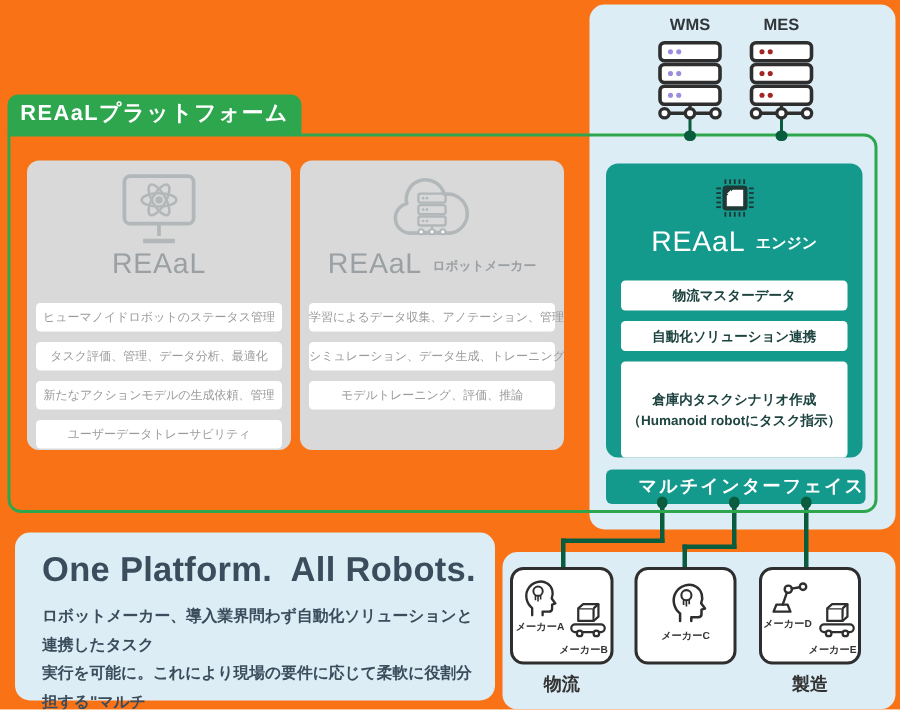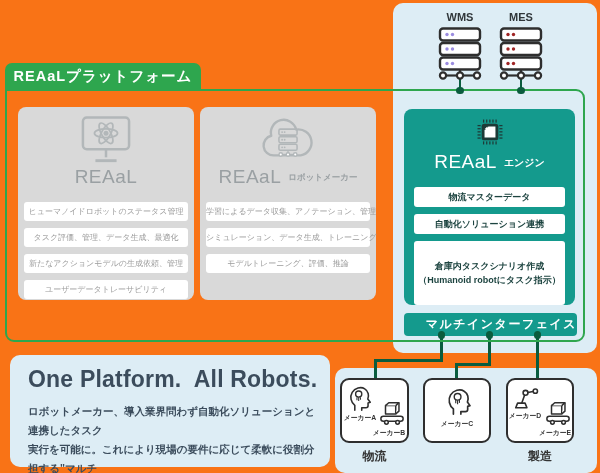--- a/index.html
+++ b/index.html
@@ -140,21 +140,21 @@
         <ellipse cx="30" cy="19" rx="12" ry="4.6" transform="rotate(60 30 19)"></ellipse>
         <ellipse cx="30" cy="19" rx="12" ry="4.6" transform="rotate(120 30 19)"></ellipse>
       </g>
       <circle cx="30" cy="19" r="2.6" fill="var(--icon-gray,#b2b7b9)"></circle>
     </svg>
     <div class="card-head">
       <span class="card-name">REAaL</span>
     </div>
     <div class="rows">
       <div class="row">ヒューマノイドロボットのステータス管理</div>
-      <div class="row">タスク評価、管理、データ生成、最適化</div>
+      <div class="row">タスク評価、管理、データ分析、最適化</div>
       <div class="row">新たなアクションモデルの生成依頼、管理</div>
       <div class="row">ユーザーデータトレーサビリティ</div>
     </div>
   </div>
 
   <div class="abs card gray card2">
     <svg width="58" height="50" viewBox="0 0 64 52">
       <path d="M16,43 a11,11 0 0 1 -2.5,-21.7 A14,14 0 0 1 41,14.5 A11,11 0 0 1 46,43 Z" fill="none" stroke="var(--icon-gray,#b2b7b9)" stroke-width="2.6" stroke-linejoin="round"></path>
       <g stroke="var(--icon-gray,#b2b7b9)" stroke-width="1.7" fill="none">
         <rect x="22" y="14" width="20" height="6.6" rx="1.5"></rect>

